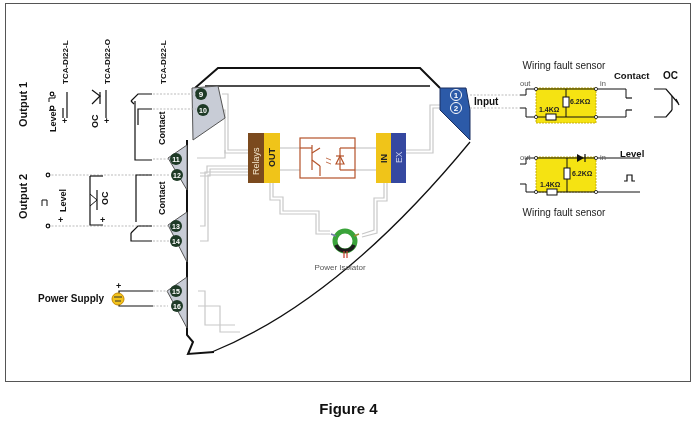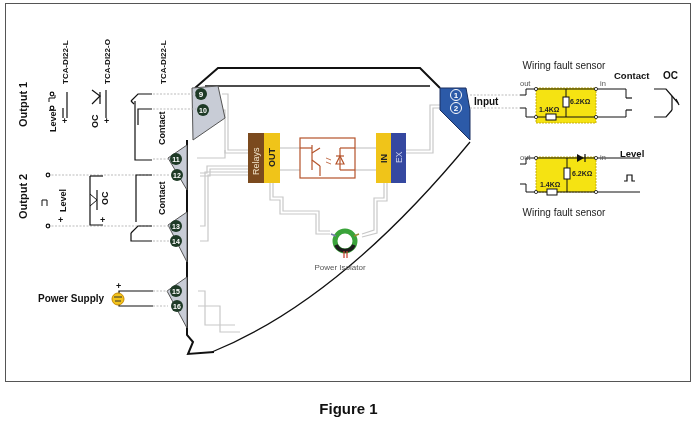--- a/index.html
+++ b/index.html
@@ -274,13 +274,13 @@
     <text x="564" y="216" text-anchor="middle" font-size="10" fill="#222">Wiring fault sensor</text>
     <text x="520" y="160" font-size="7.5" fill="#555">out</text>
     <text x="600" y="160" font-size="7.5" fill="#555">in</text>
     <text x="540" y="187" font-size="7" font-weight="bold" fill="#222">1.4KΩ</text>
     <text x="572" y="176" font-size="7" font-weight="bold" fill="#222">6.2KΩ</text>
   </g>
   <text class="lbl" x="620" y="157" font-size="9.5">Level</text>
   <polyline points="624,181 627,181 627,175 632,175 632,181 635,181" fill="none" stroke="#111" stroke-width="1.2"></polyline>
 </svg>
 
-<div id="caption">Figure 1</div>
+<div id="caption">Figure 4</div>
 
 </body></html>

